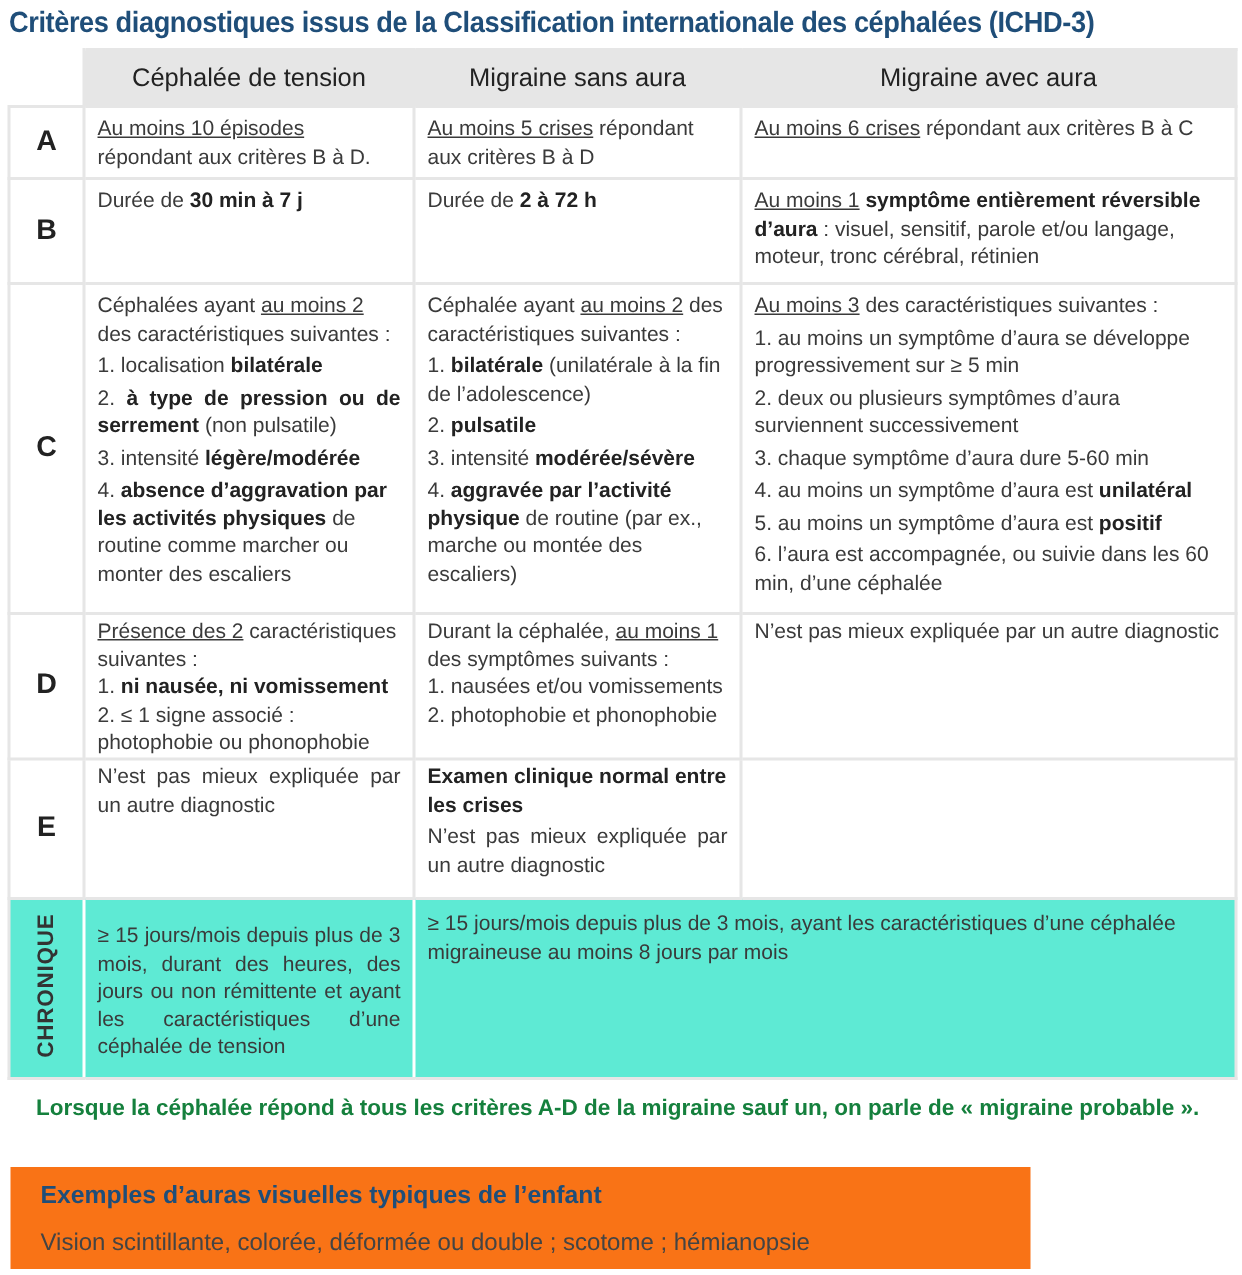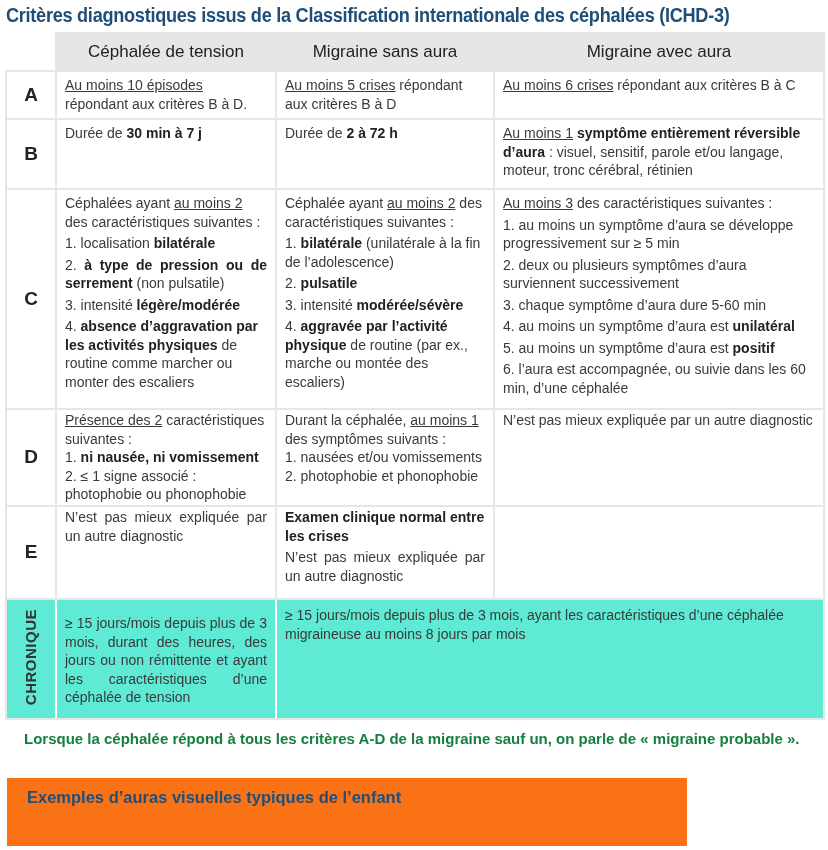--- a/index.html
+++ b/index.html
@@ -117,13 +117,14 @@
     <td class="j" style="padding-top:14px">≥ 15 jours/mois depuis plus de 3 mois, durant des heures, des jours ou non rémittente et ayant les caractéristiques d’une céphalée de tension</td>
     <td class="last" colspan="2" style="padding-top:6px">≥ 15 jours/mois depuis plus de 3 mois, ayant les caractéristiques d’une céphalée migraineuse au moins 8 jours par mois</td>
   </tr>
 </tbody>
   </table>
 
 <div class="note">Lorsque la céphalée répond à tous les critères A-D de la migraine sauf un, on parle de « migraine probable ».</div>
 
 <div class="box">
   <div class="box-title">Exemples d’auras visuelles typiques de l’enfant</div>
+  <div class="box-text">Vision scintillante, colorée, déformée ou double ; scotome ; hémianopsie</div>
 </div>
 
 </body></html>

